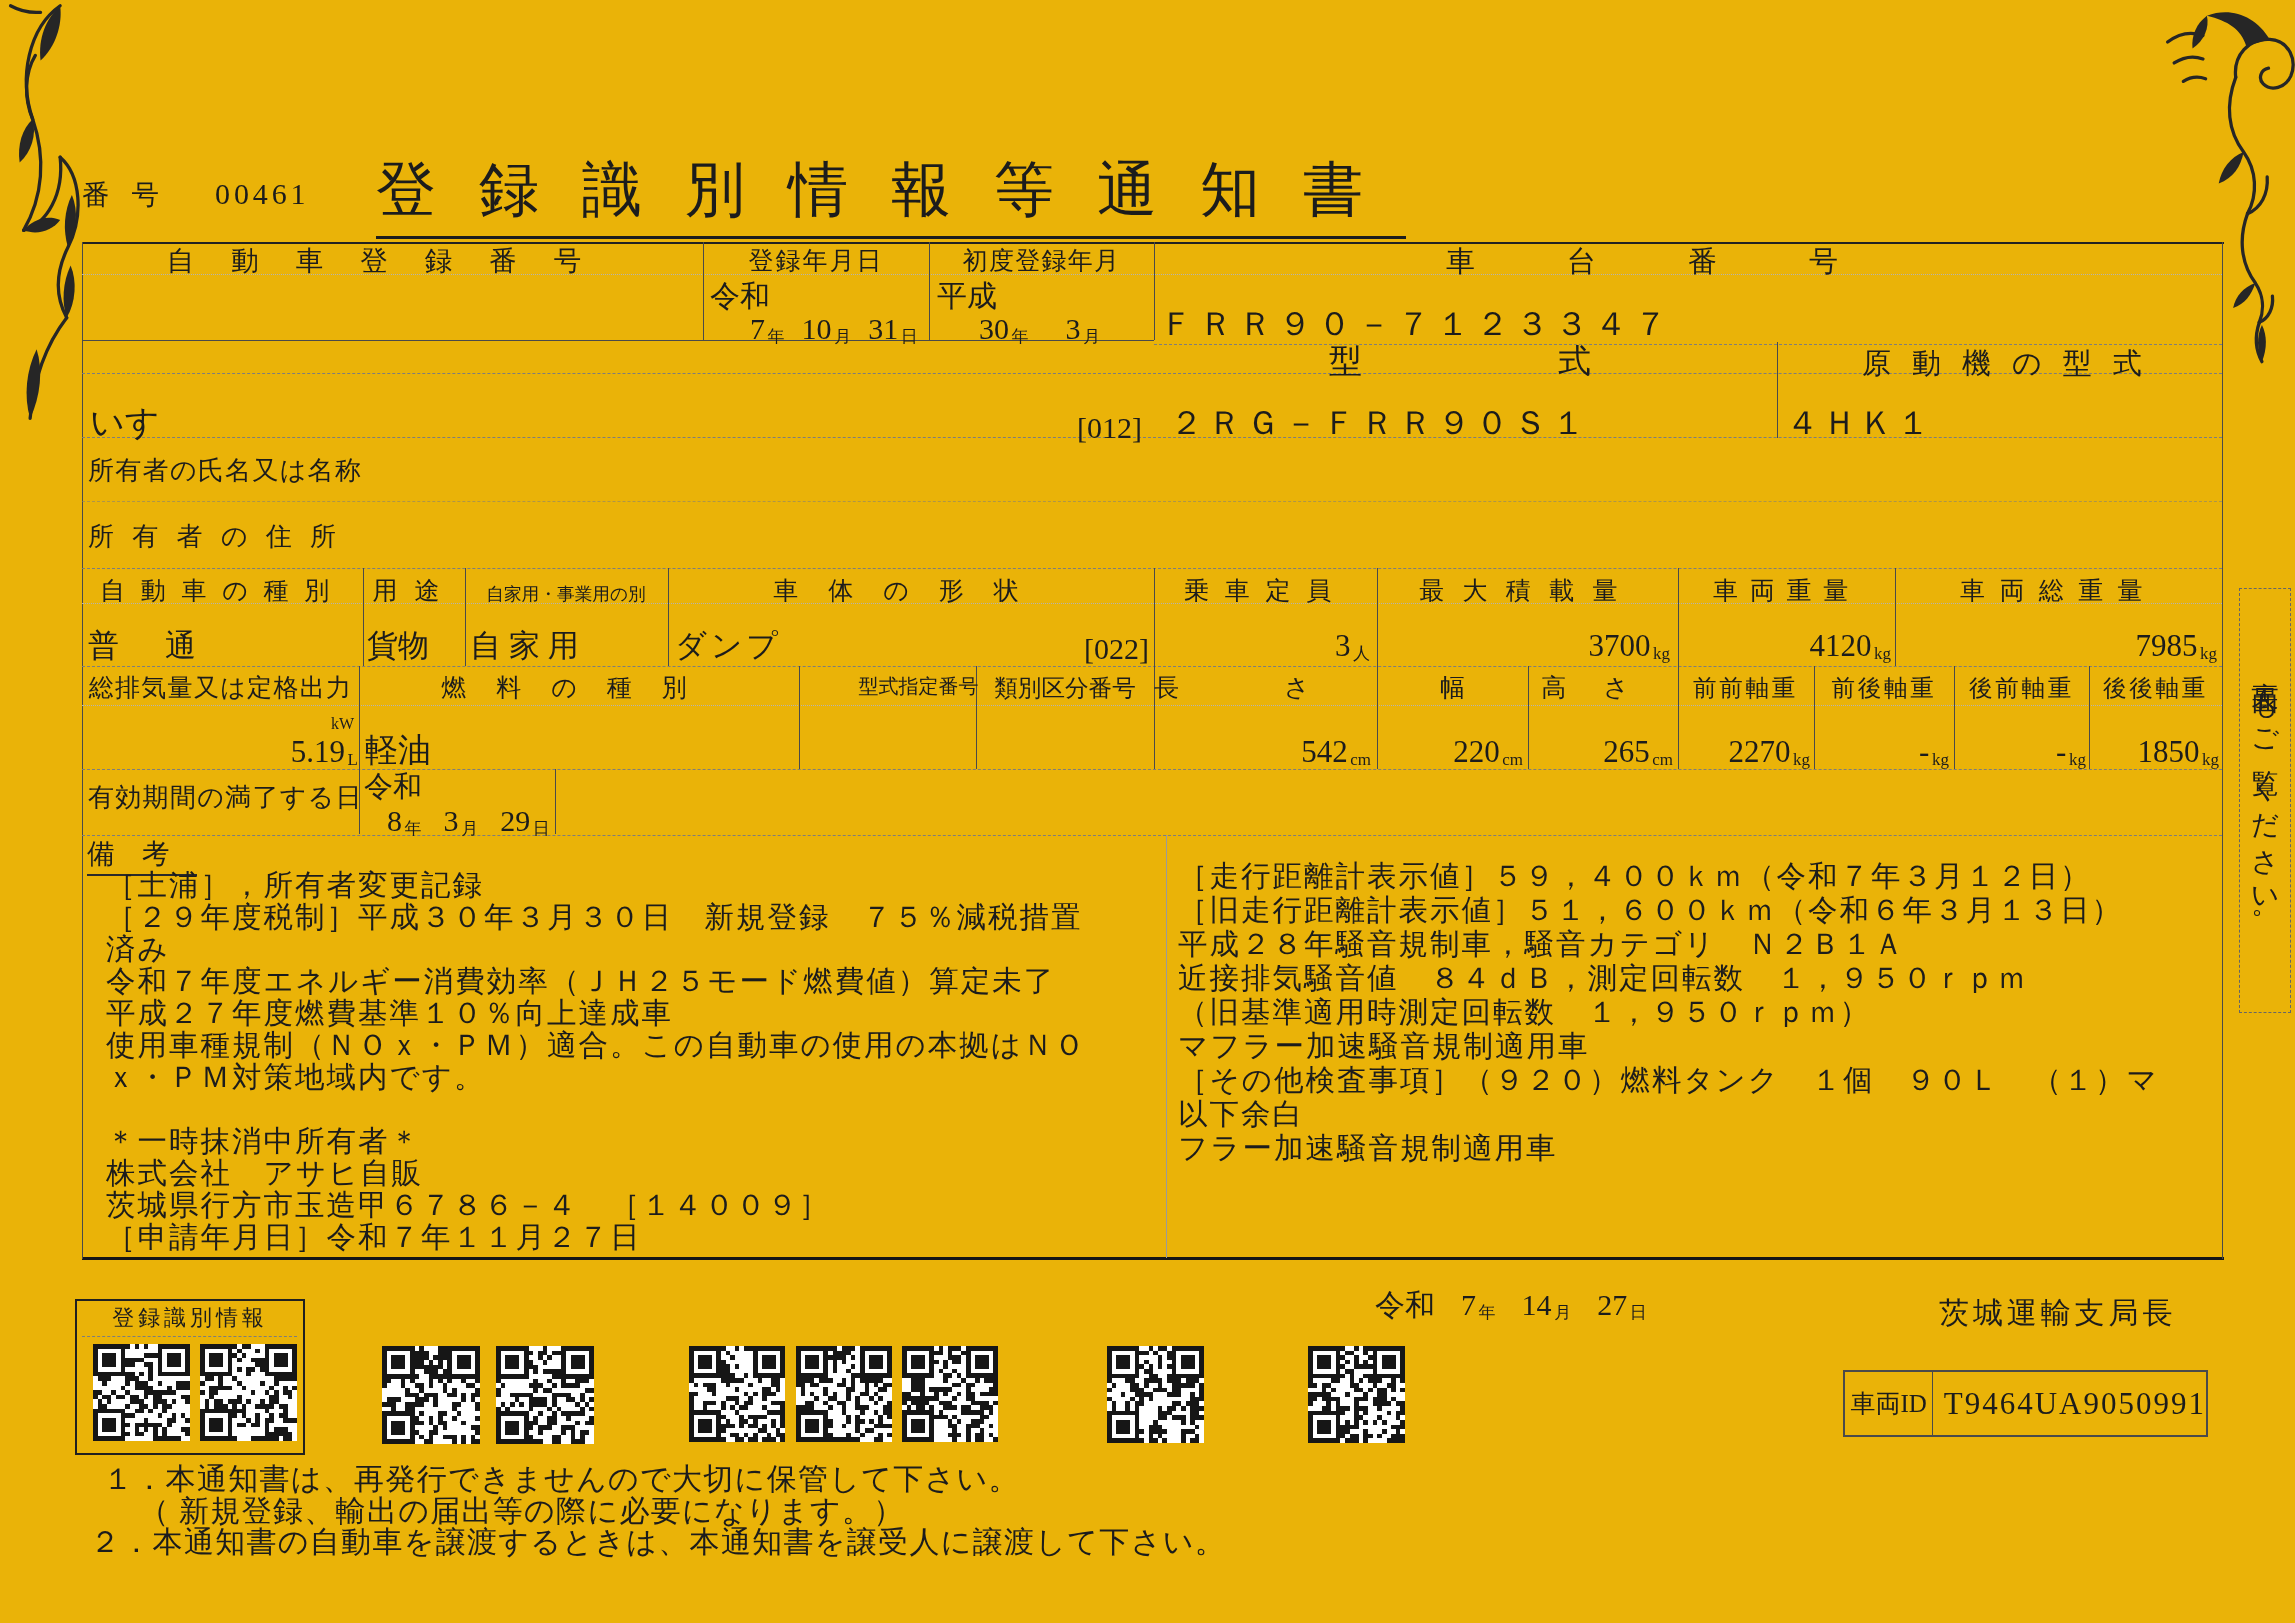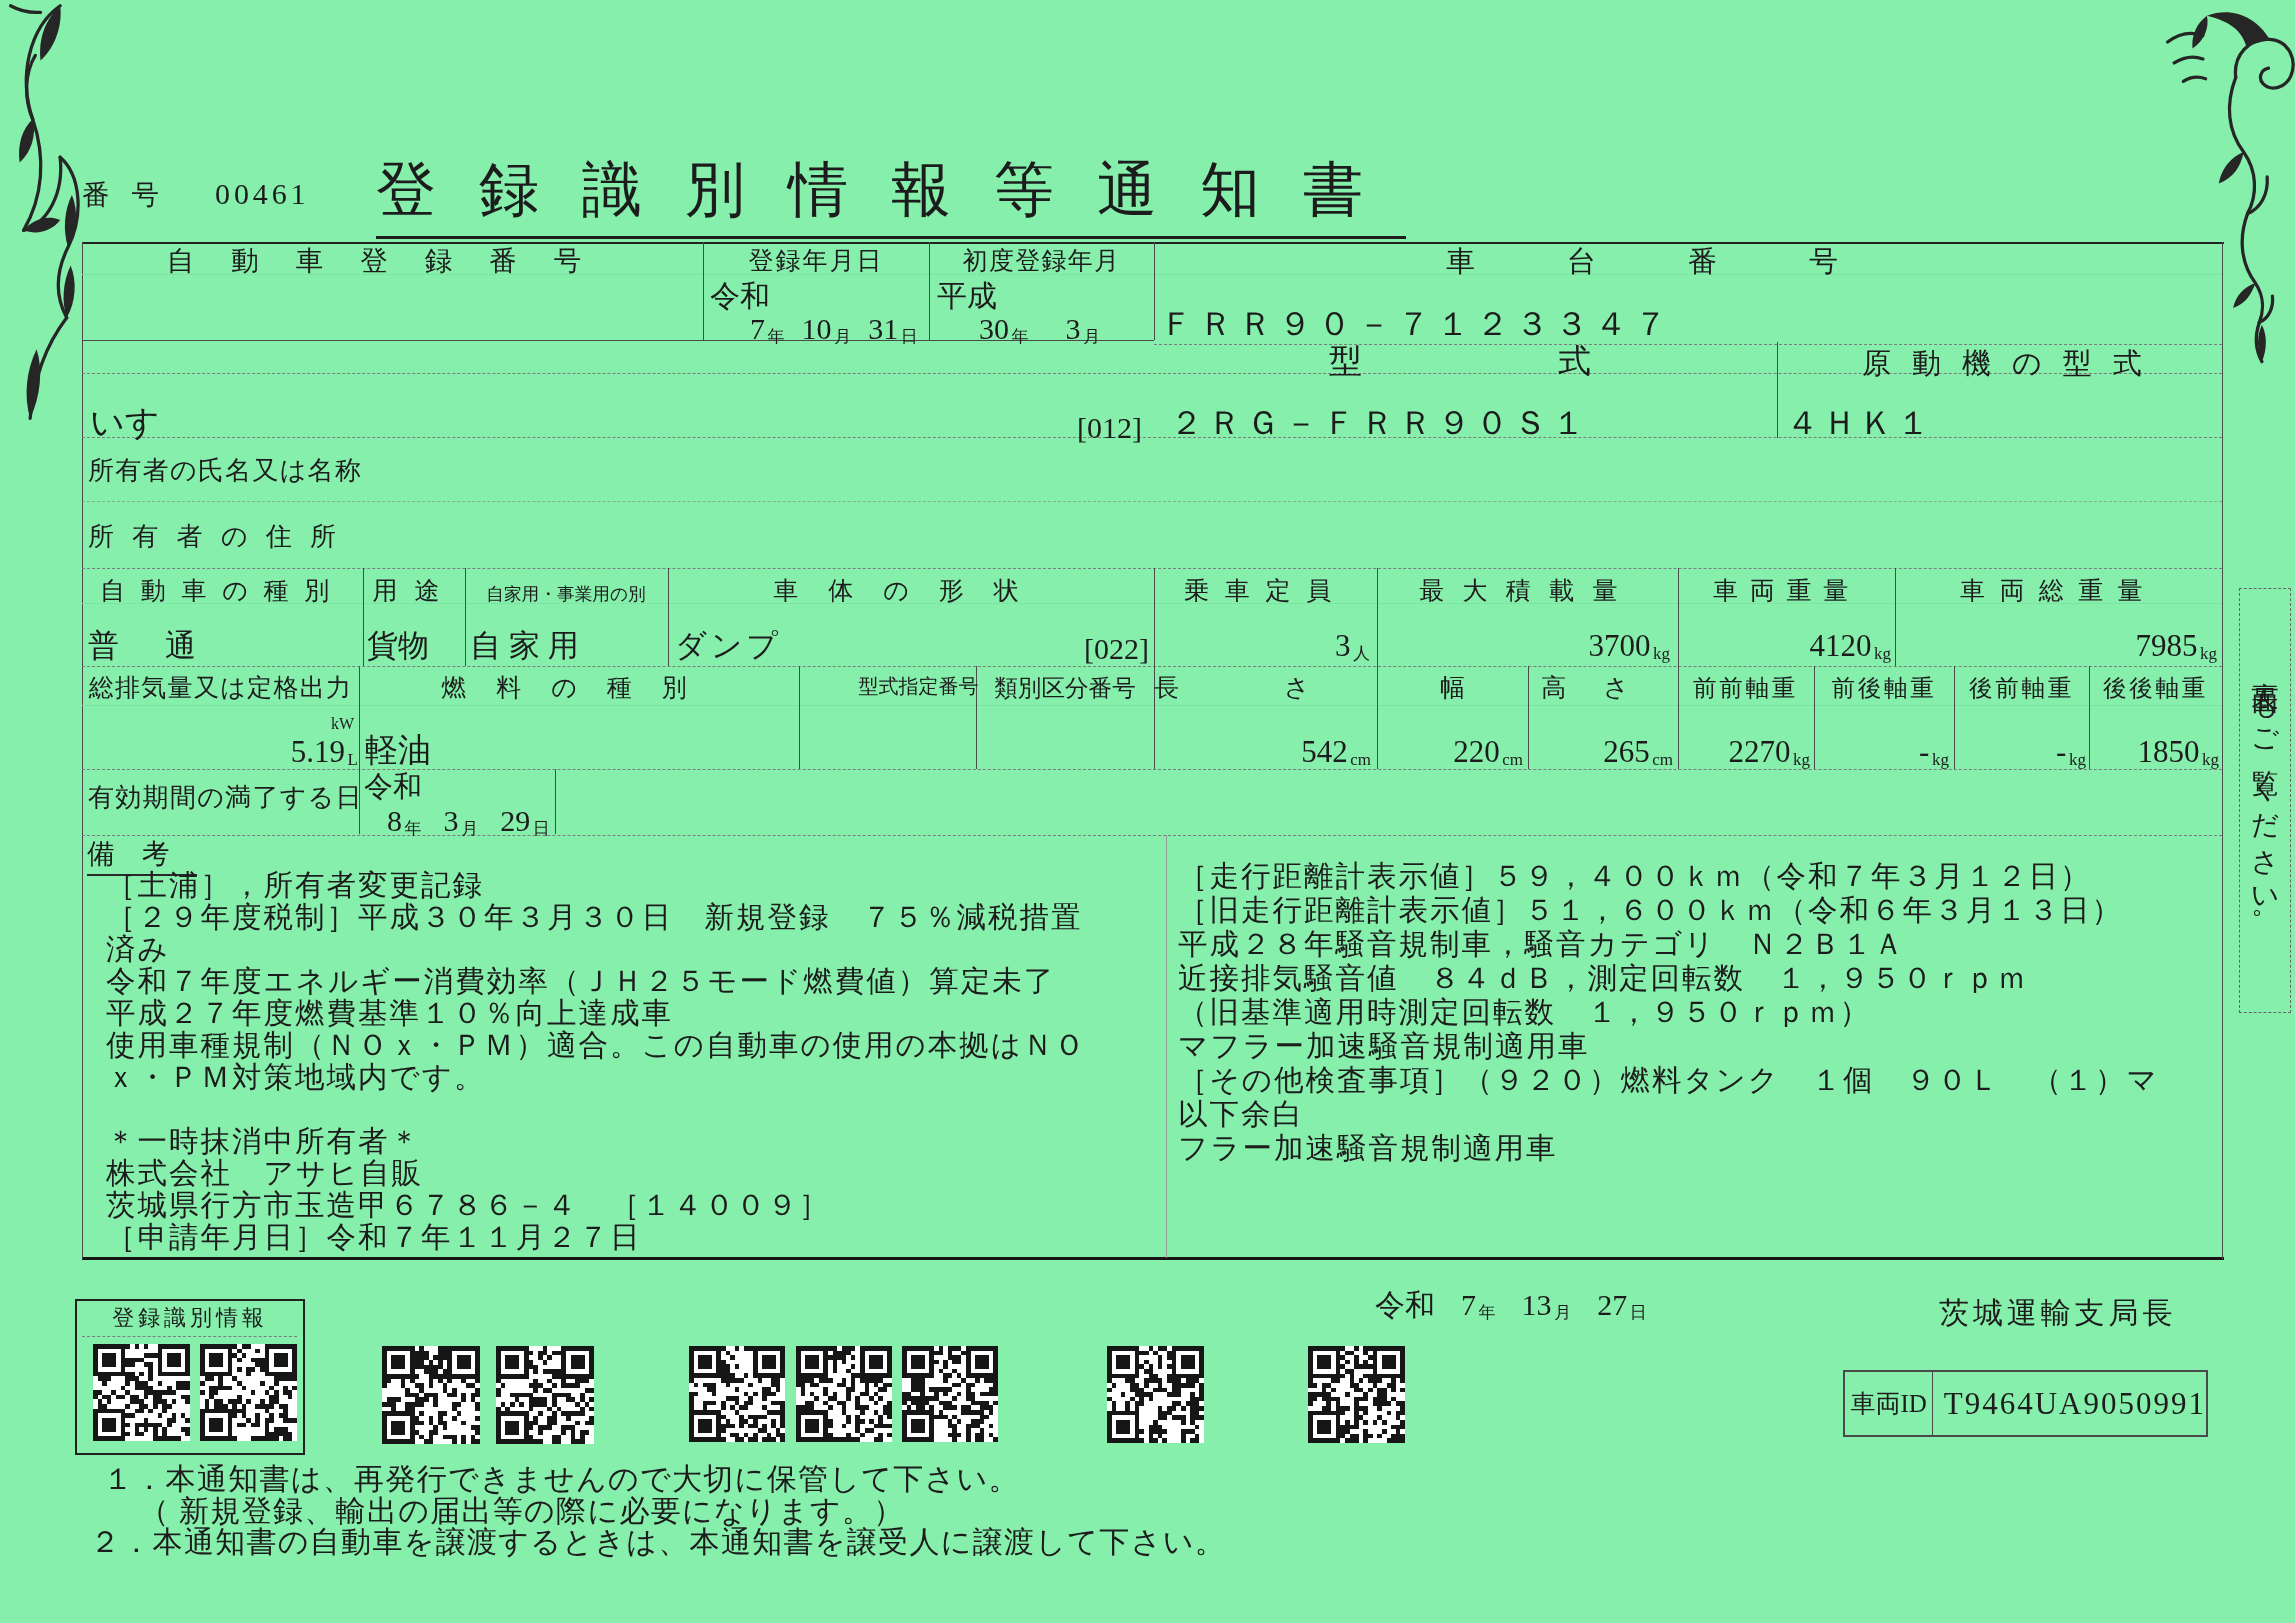--- a/index.html
+++ b/index.html
@@ -1,17 +1,17 @@
 <!DOCTYPE html>
 <html style="font-size:10.5px"><head>
 <meta charset="utf-8">
 <style>
   html,body{margin:0;padding:0;background:#e9e9e6;}
   .page{
-    position:relative;width:2295px;height:1623px;background:#86efac;overflow:hidden;
+    position:relative;width:2295px;height:1623px;background:#eab308;overflow:hidden;
     font-family:"Liberation Serif","DejaVu Serif",serif;color:#1c1c1c;
   }
   .t{position:absolute;white-space:nowrap;line-height:1.15;}
   .c{position:absolute;text-align:center;white-space:nowrap;line-height:1.15;}
   .r{position:absolute;text-align:right;white-space:nowrap;line-height:1.15;}
   .u{font-size:17px;vertical-align:-2.6px;margin-left:2.6px;}
   .hl{position:absolute;height:0;}
   .hl.solid2{border-top:2px solid #222;}
   .hl.solid1{border-top:1.3px solid #4a4a4a;}
   .hl.solid4{border-top:3.3px solid #161616;}
@@ -2311,21 +2311,21 @@
           <rect x="17" y="20" width="1" height="1"></rect>
           <rect x="18" y="20" width="1" height="1"></rect>
           <rect x="19" y="20" width="1" height="1"></rect>
           <rect x="20" y="20" width="1" height="1"></rect>
         </svg></div>
   </div>
 
   <div class="t date-line" style="left:1375px;top:1288px;font-size:30px;gap:26px;">
     <span>令和</span>
     <span><span>7</span><span class="u">年</span></span>
-    <span><span>13</span><span class="u">月</span></span>
+    <span><span>14</span><span class="u">月</span></span>
     <span><span>27</span><span class="u">日</span></span>
   </div>
   <div class="t" style="left:1939px;top:1296px;font-size:30px;letter-spacing:3.9px;">茨城運輸支局長</div>
 
   <div style="position:absolute;left:1843px;top:1370px;width:365px;height:67px;border:2px solid #4a4a4a;box-sizing:border-box;display:flex;align-items:center;">
     <div style="width:109px;text-align:center;font-size:25px;border-right:1.3px solid #4a4a4a;line-height:63px;height:63px;">車両ID</div>
     <div style="padding-left:10.5px;font-size:31px;letter-spacing:2px;">T9464UA9050991</div>
   </div>
 
   <div class="t" style="left:103px;top:1462px;font-size:30px;letter-spacing:1.3px;">１．本通知書は、再発行できませんので大切に保管して下さい。</div>

